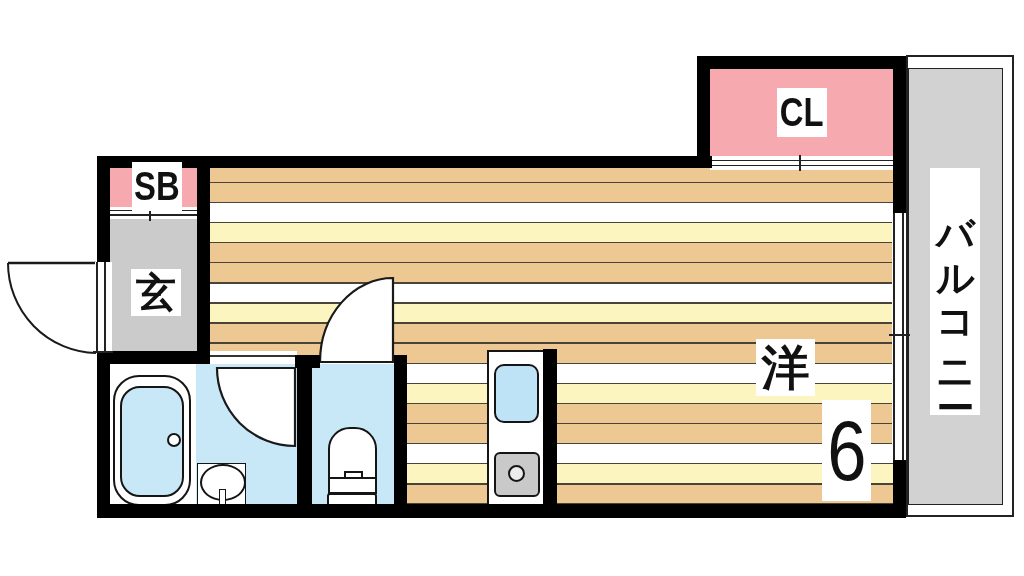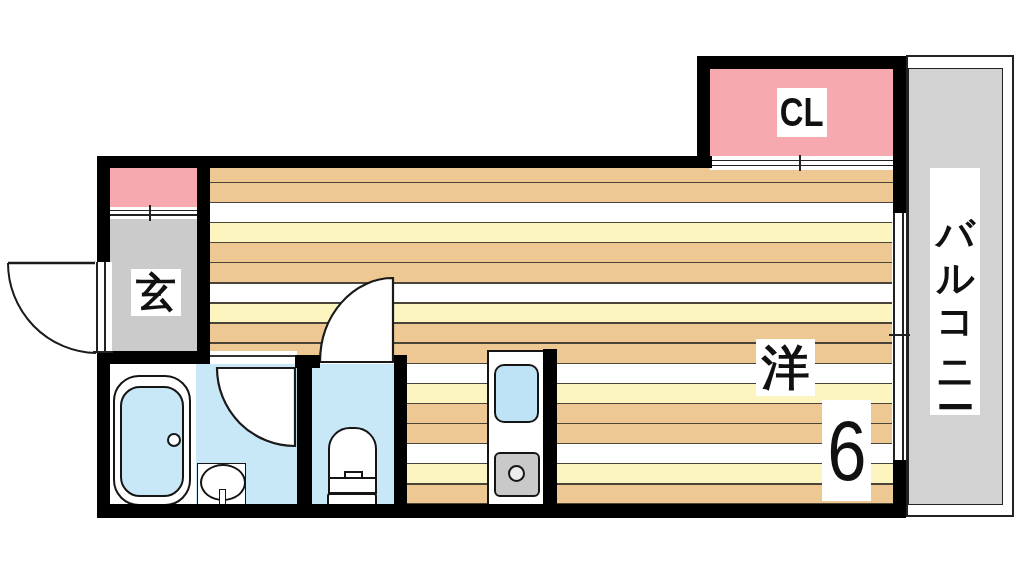--- a/index.html
+++ b/index.html
@@ -162,20 +162,23 @@
     <i class="win-line" style="left:10px"></i>
   </div>
   <div class="abs win-tick"></div>
 
   <div class="abs opening door-band">
     <i class="door-jamb" style="left:1px"></i>
     <i class="door-jamb" style="left:9px"></i>
   </div>
   <div class="abs door-tick"></div>
 
+  <div class="abs lbl lbl-sb">
+      <span class="cond">SB</span>
+    </div>
   <div class="abs lbl lbl-cl">
       <span class="cond">CL</span>
     </div>
   <div class="abs lbl lbl-gen">
       <span>玄</span>
     </div>
   <div class="abs lbl lbl-you">
       <span>洋</span>
     </div>
   <div class="abs lbl lbl-six">

